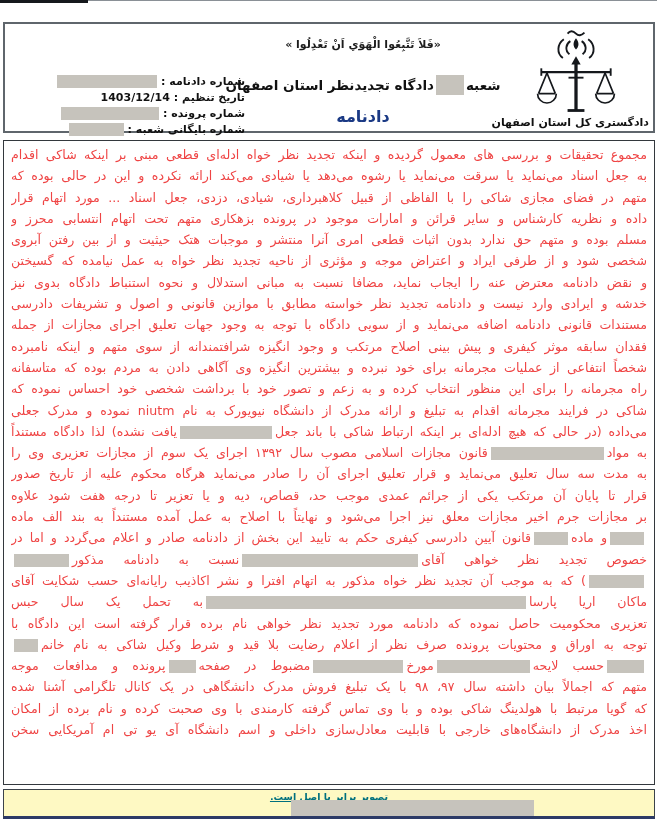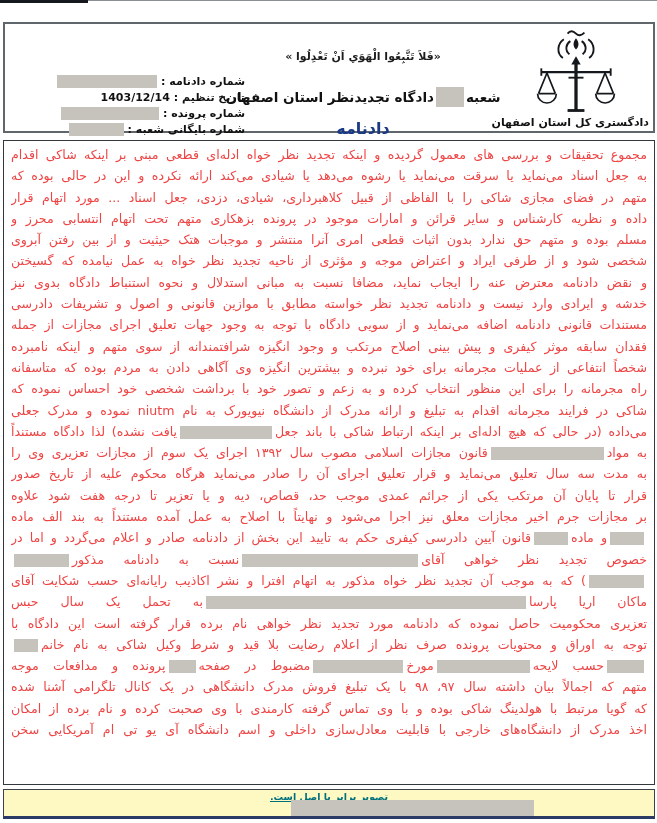--- a/index.html
+++ b/index.html
@@ -17,21 +17,21 @@
   .header-box {
     position:absolute; top:22px; left:3px; right:2px; height:111px;
     border:2px solid #5f666c; background:#fff;
   }
   .emblem-wrap { position:absolute; top:4px; right:22px; width:110px; height:92px; text-align:center; }
   .emblem-caption {
     position:absolute; bottom:2px; right:4px; width:148px;
     font-size:11px; font-weight:bold; color:#111; text-align:center; white-space:nowrap;
   }
   .header-center {
-    position:absolute; top:12px; right:150px; width:280px; height:100%; text-align:center;
+    position:absolute; top:0; right:150px; width:280px; height:100%; text-align:center;
   }
   .verse { margin-top:14px; font-size:11px; color:#1d1d1d; font-weight:bold; }
   .branch-line {
     margin-top:24px; font-size:13.5px; font-weight:bold; color:#111;
     display:flex; justify-content:center; align-items:center; gap:2px;
   }
   .doc-title { margin-top:12px; font-size:16px; font-weight:bold; color:#1b3a85; }
   .header-fields {
     position:absolute; top:26px; left:22px; width:218px; font-size:11px; font-weight:bold; color:#111;margin-top:23px;
   }

